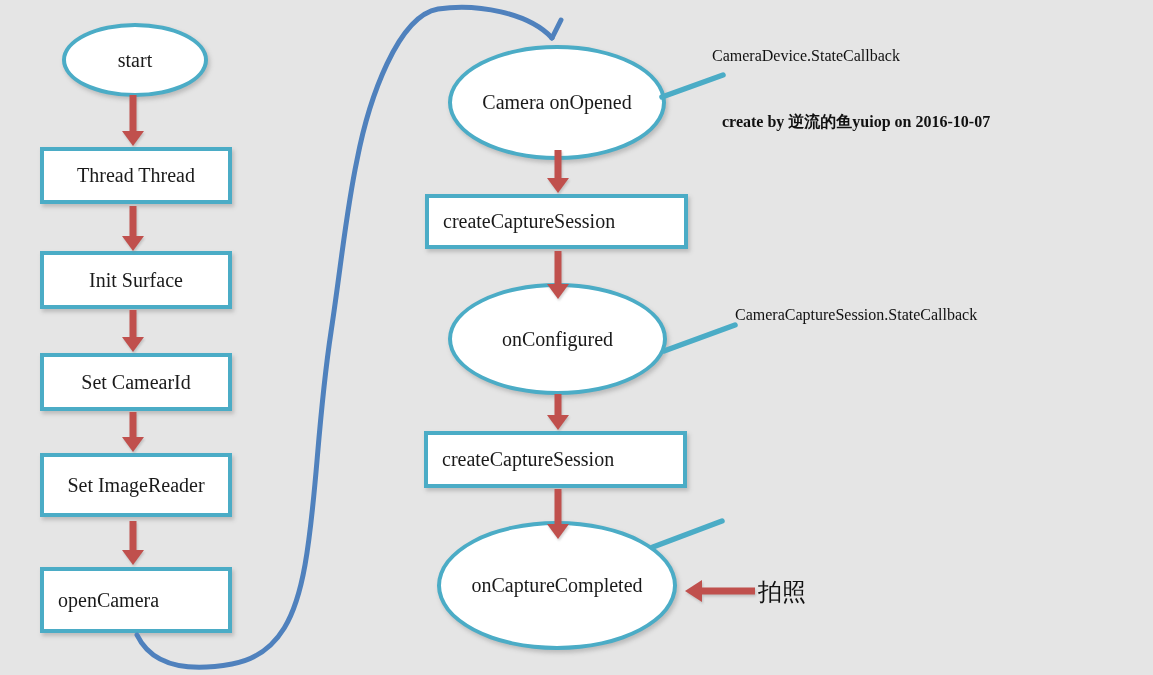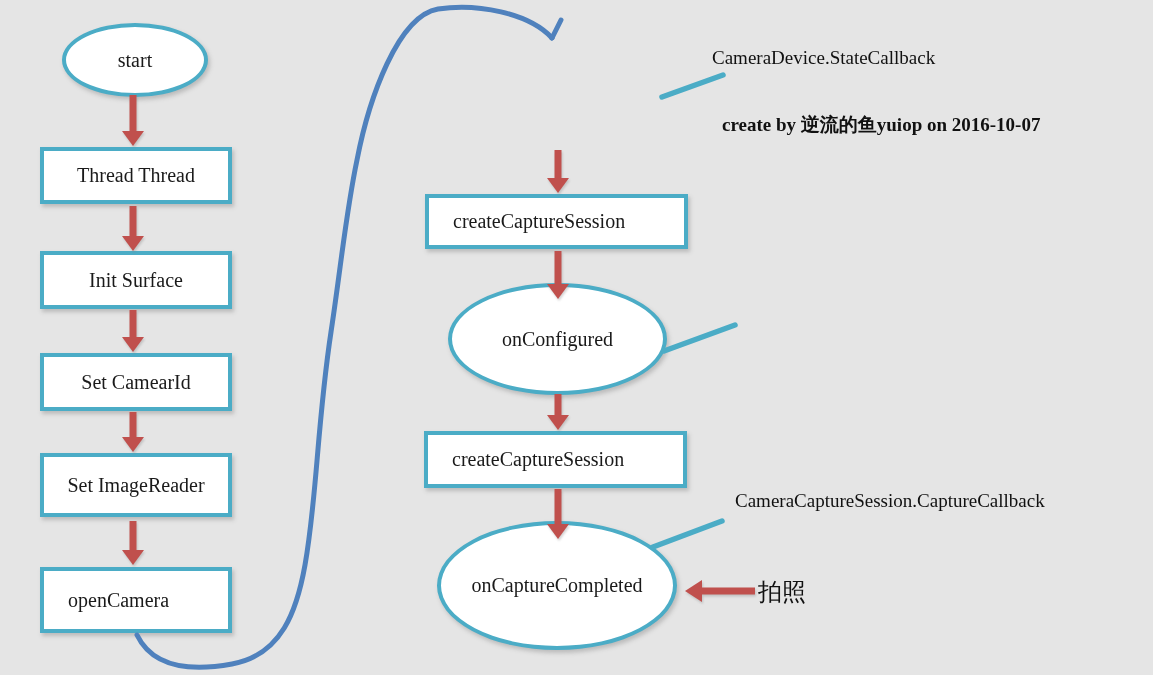--- a/index.html
+++ b/index.html
@@ -20,31 +20,31 @@
     display: flex;
     align-items: center;
     justify-content: center;
     font-size: 20px;
     color: #1a1a1a;
     box-shadow: 2px 3px 4px rgba(125,125,125,0.40);
     white-space: nowrap;
     z-index: 1;
   }
   .node.ellipse { border-radius: 50%; }
-  .node.left-align { justify-content: flex-start; padding-left: 24px; }
+  .node.left-align { justify-content: flex-start; padding-left: 14px; }
   .overlay {
     position: absolute;
     left: 0; top: 0;
     z-index: 2;
     pointer-events: none;
   }
   .flow-arrow { filter: drop-shadow(1px 2px 1px rgba(130,130,130,0.35)); }
   .annot {
     position: absolute;
-    font-size: 19px;
+    font-size: 16px;
     white-space: nowrap;
     z-index: 3;
     color: #111111;
   }
   .annot.bold { font-weight: bold; }
   .annot.cjk-big { font-size: 24px; }
 </style>
 </head>
 <body>
 
@@ -55,36 +55,37 @@
   <div class="node" style="left:40px; top:147px; width:192px; height:57px;">Thread Thread</div>
 
   <div class="node" style="left:40px; top:353px; width:192px; height:58px;">Set CamearId</div>
 
   <div class="node" style="left:40px; top:251px; width:192px; height:58px;">Init Surface</div>
 
   <div class="node" style="left:40px; top:453px; width:192px; height:64px;">Set ImageReader</div>
 
   <div class="node left-align" style="left:40px; top:567px; width:192px; height:66px;">openCamera</div>
 
+  <div class="node ellipse" style="left:448px; top:45px; width:218px; height:115px;">Camera onOpened</div>
 
   <div class="node left-align" style="left:425px; top:194px; width:263px; height:55px;">createCaptureSession</div>
 
   <div class="node ellipse" style="left:448px; top:283px; width:219px; height:112px;">onConfigured</div>
 
   <div class="node left-align" style="left:424px; top:431px; width:263px; height:57px;">createCaptureSession</div>
 
   <div class="node ellipse" style="left:437px; top:521px; width:240px; height:129px;">onCaptureCompleted</div>
 
   <div class="annot" style="left:712px; top:47px;">CameraDevice.StateCallback</div>
 
   <div class="annot bold" style="left:722px; top:112px;">create by 逆流的鱼yuiop on 2016-10-07</div>
 
 
+  <div class="annot" style="left:735px; top:306px;">CameraCaptureSession.StateCallback</div>
 
-  <div class="annot" style="left:735px; top:490px;">CameraCaptureSession.CaptureCallback</div>
 
   <div class="annot cjk-big" style="left:758px; top:576px;">拍照</div>
 
   <svg class="overlay" width="1153" height="675" viewBox="0 0 1153 675">
 
     <g stroke="#4F81BD" stroke-width="5" fill="none" stroke-linecap="round">
       <path d="M 137 635
                C 152 666, 188 672, 232 664
                C 282 655, 297 610, 305 565
                C 317 498, 317 424, 331 332

